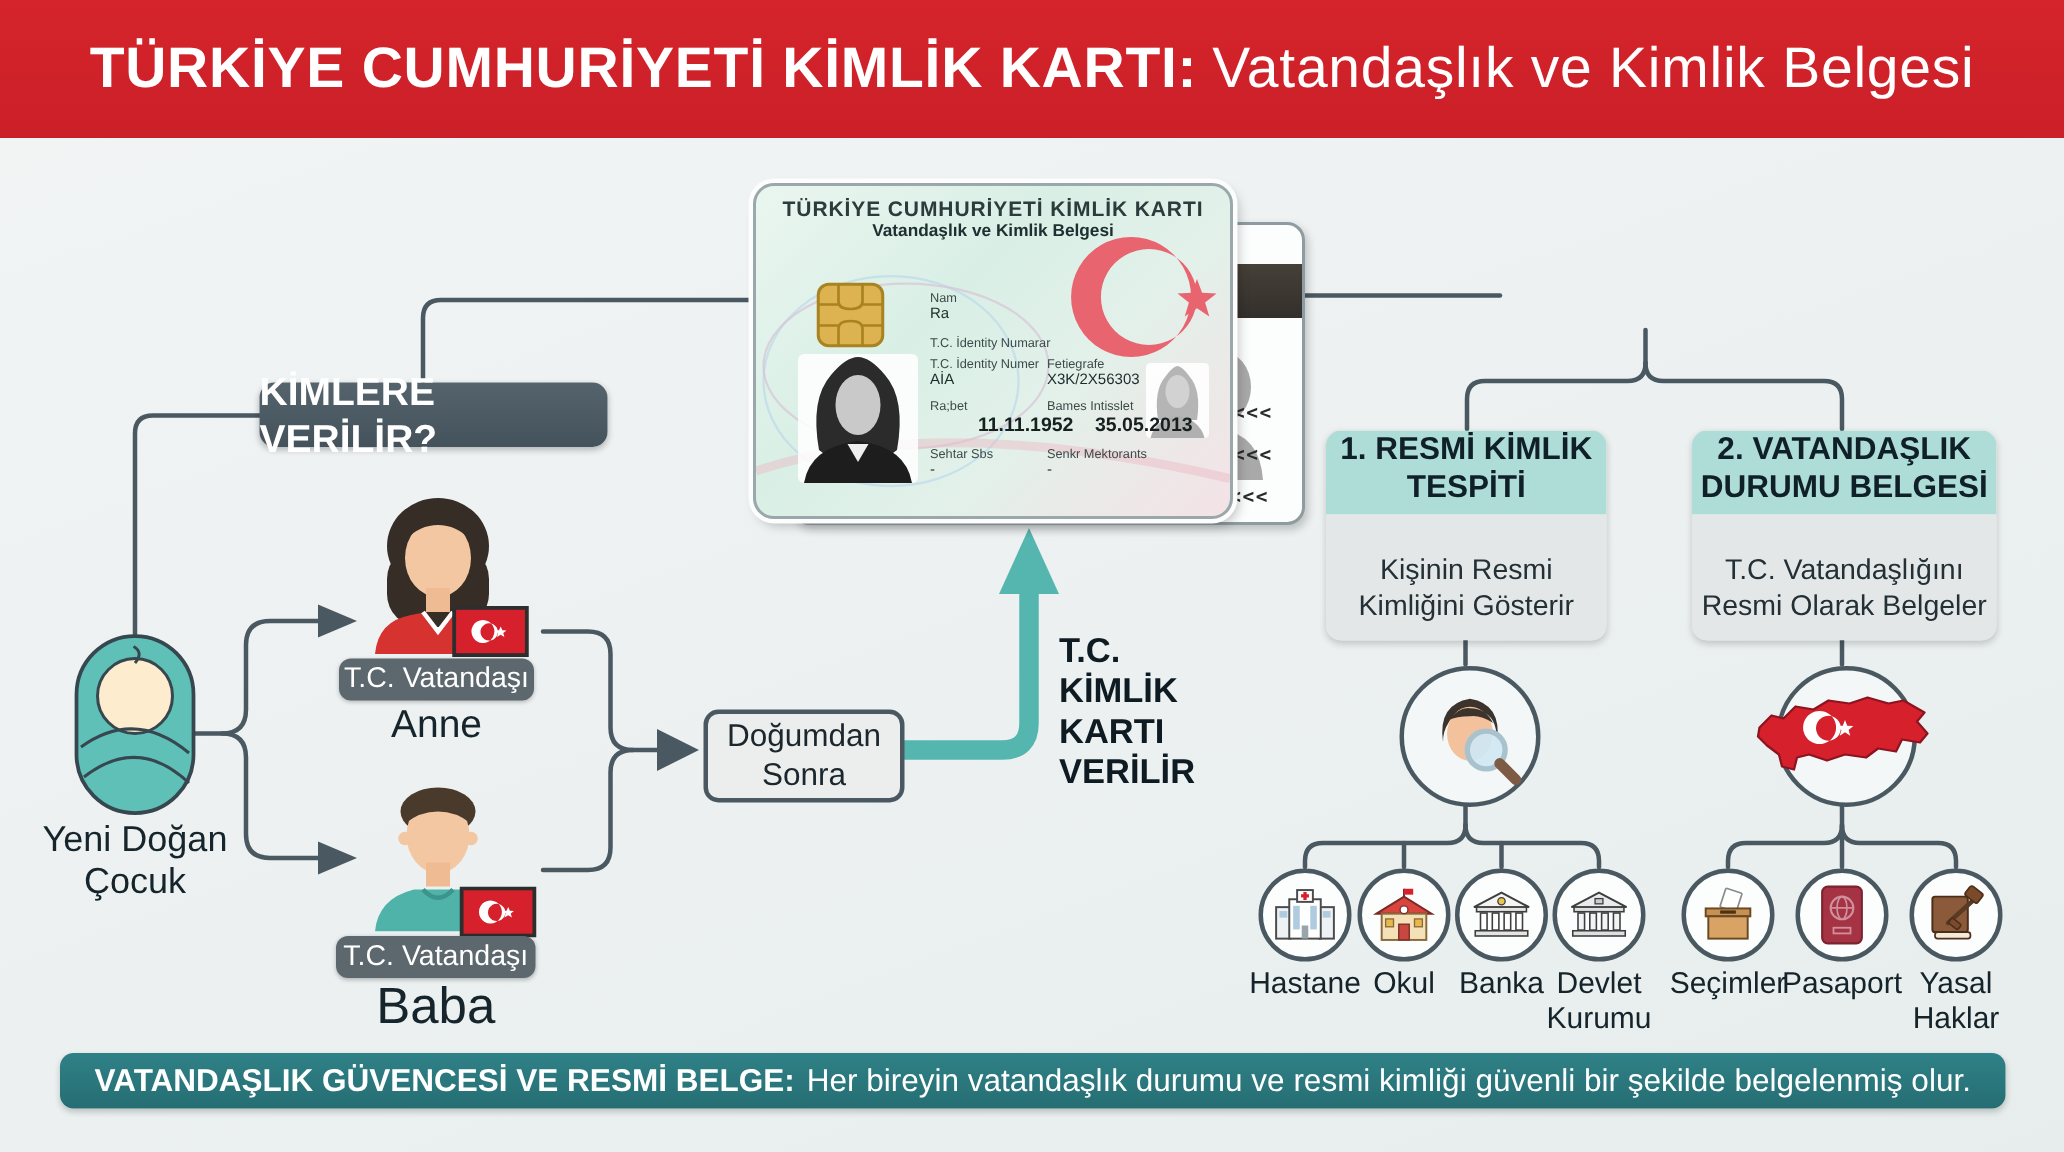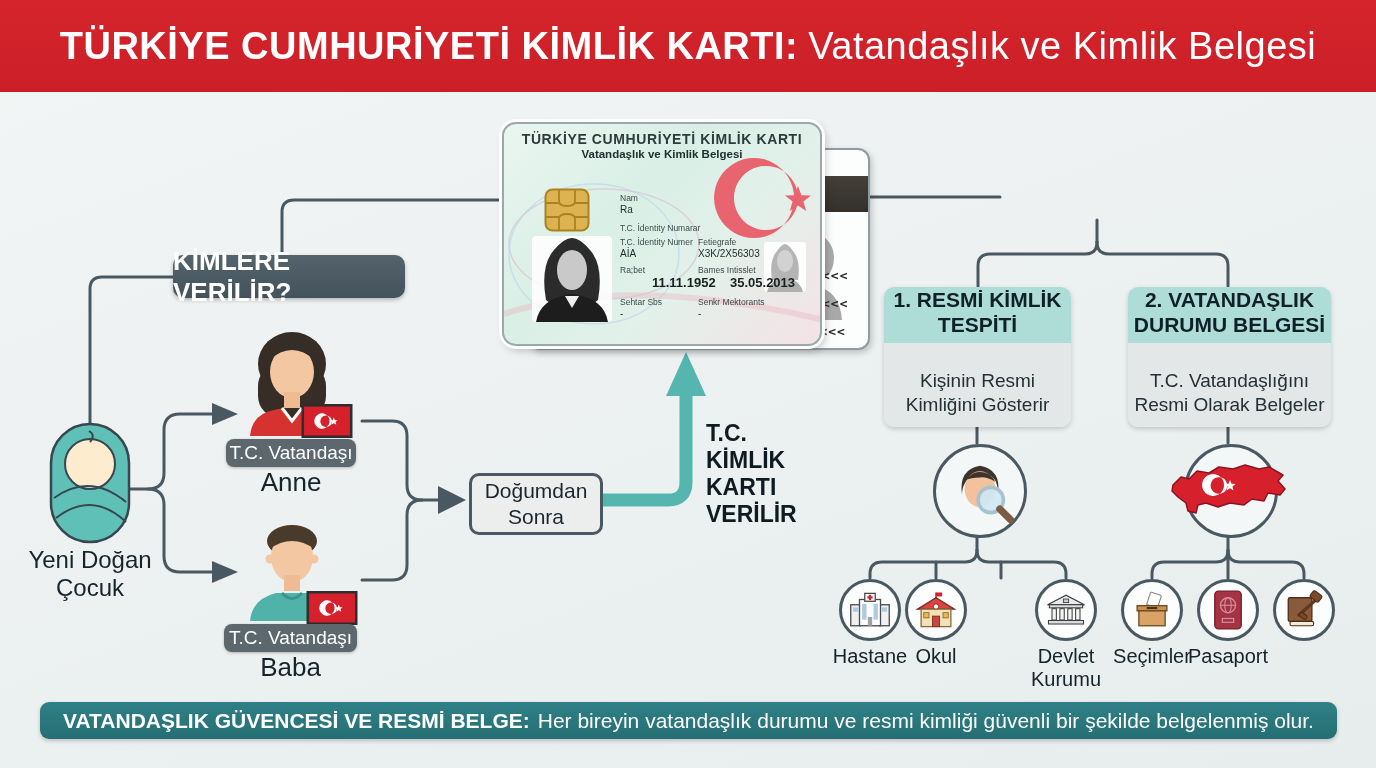--- a/index.html
+++ b/index.html
@@ -217,21 +217,21 @@
     <path d="M52,78 Q62,89 72,78" fill="none" stroke="#3b958d" stroke-width="3"></path>
   </svg>
   <svg class="abs" style="left:306px;top:591px;" width="52" height="34" viewBox="0 0 60 40">
     <rect x="1.5" y="1.5" width="57" height="37" fill="#d6212d" stroke="#2e2e2e" stroke-width="3"></rect>
     <path fill-rule="evenodd" fill="#fff" d="M24,11 a9,9 0 1,0 0.1,0 Z M29,13.5 a6.8,6.8 0 1,1 -0.1,0 Z"></path>
     <polygon fill="#fff" points="38,16 39.3,19 42.5,19.2 40,21.2 40.9,24.3 38,22.5 35.1,24.3 36,21.2 33.5,19.2 36.7,19"></polygon>
   </svg>
   <div class="abs tc-badge" style="left:224px;top:624px;width:133px;height:28px;">
     <span>T.C. Vatandaşı</span>
   </div>
-  <div class="abs name-label" style="left:224px;top:652px;width:133px;font-size:26px;">Baba</div>
+  <div class="abs name-label" style="left:224px;top:652px;width:133px;font-size:34px;">Baba</div>
 
   <div class="abs process-box preline" style="left:469px;top:473px;width:128px;height:56px;">Doğumdan
 Sonra</div>
   <div class="abs arrow-caption preline" style="left:706px;top:420px;width:140px;">T.C.
 KİMLİK
 KARTI
 VERİLİR</div>
 
   <div class="abs tbox" style="left:884px;top:287px;width:187px;">
     <div class="hd preline">1. RESMİ KİMLİK
@@ -288,20 +288,35 @@
         <polygon points="3,20 24,7 45,20" fill="#d9453e" stroke="#7a2a26" stroke-width="1.5"></polygon>
         <rect x="7" y="20" width="34" height="20" fill="#f5e1b8" stroke="#8a6a3a" stroke-width="1.5"></rect>
         <circle cx="24" cy="17" r="3" fill="#fff" stroke="#7a2a26" stroke-width="1"></circle>
         <rect x="20" y="28" width="8" height="12" fill="#c8473f" stroke="#7a2a26" stroke-width="1"></rect>
         <rect x="10" y="24" width="6" height="6" fill="#e8b84a" stroke="#8a6a3a" stroke-width="1"></rect>
         <rect x="32" y="24" width="6" height="6" fill="#e8b84a" stroke="#8a6a3a" stroke-width="1"></rect>
       </svg>
     </div>
     <div class="plabel preline">Okul</div>
   </div>
+  <div class="abs place" style="left:953px;">
+    <div class="pcircle">
+      <svg width="42" height="36" viewBox="0 0 48 40">
+        <polygon points="3,14 24,3 45,14" fill="#f4f4f4" stroke="#3e3e3e" stroke-width="1.5"></polygon>
+        <circle cx="24" cy="9.5" r="2.8" fill="#e9c34c" stroke="#3e3e3e" stroke-width="1"></circle>
+        <rect x="5" y="14" width="38" height="3.5" fill="#e4e4e4" stroke="#3e3e3e" stroke-width="1.2"></rect>
+        <rect x="8" y="18.5" width="5" height="13" fill="#fff" stroke="#3e3e3e" stroke-width="1.2"></rect>
+        <rect x="17" y="18.5" width="5" height="13" fill="#fff" stroke="#3e3e3e" stroke-width="1.2"></rect>
+        <rect x="26" y="18.5" width="5" height="13" fill="#fff" stroke="#3e3e3e" stroke-width="1.2"></rect>
+        <rect x="35" y="18.5" width="5" height="13" fill="#fff" stroke="#3e3e3e" stroke-width="1.2"></rect>
+        <rect x="4" y="32" width="40" height="4" fill="#e4e4e4" stroke="#3e3e3e" stroke-width="1.2"></rect>
+      </svg>
+    </div>
+    <div class="plabel preline">Banka</div>
+  </div>
   <div class="abs place" style="left:1018px;">
     <div class="pcircle">
       <svg width="42" height="36" viewBox="0 0 48 40">
         <polygon points="3,14 24,3 45,14" fill="#e9ebed" stroke="#3e3e3e" stroke-width="1.5"></polygon>
         <rect x="21" y="7.5" width="6" height="4" fill="#c9ced2" stroke="#3e3e3e" stroke-width="1"></rect>
         <rect x="5" y="14" width="38" height="3.5" fill="#dde0e2" stroke="#3e3e3e" stroke-width="1.2"></rect>
         <rect x="8" y="18.5" width="5" height="13" fill="#f2f3f4" stroke="#3e3e3e" stroke-width="1.2"></rect>
         <rect x="17" y="18.5" width="5" height="13" fill="#f2f3f4" stroke="#3e3e3e" stroke-width="1.2"></rect>
         <rect x="26" y="18.5" width="5" height="13" fill="#f2f3f4" stroke="#3e3e3e" stroke-width="1.2"></rect>
         <rect x="35" y="18.5" width="5" height="13" fill="#f2f3f4" stroke="#3e3e3e" stroke-width="1.2"></rect>
@@ -338,20 +353,22 @@
   <div class="abs place" style="left:1256px;">
     <div class="pcircle">
       <svg width="42" height="40" viewBox="0 0 48 44">
         <rect x="6" y="8" width="27" height="27" rx="2" fill="#8a5a3b" stroke="#4c2e1a" stroke-width="1.5"></rect>
         <rect x="8" y="35" width="27" height="5" rx="2" fill="#f3ead8" stroke="#4c2e1a" stroke-width="1.3"></rect>
         <line x1="18" y1="28" x2="38" y2="10" stroke="#5a3a22" stroke-width="3.5" stroke-linecap="round"></line>
         <rect x="32" y="2" width="12" height="9" rx="2" transform="rotate(38 38 6)" fill="#7a4a2a" stroke="#4c2e1a" stroke-width="1.3"></rect>
         <rect x="19" y="26" width="9" height="5" rx="1.5" transform="rotate(38 23 28)" fill="#7a4a2a" stroke="#4c2e1a" stroke-width="1.2"></rect>
       </svg>
     </div>
+    <div class="plabel preline">Yasal
+Haklar</div>
   </div>
 
   <div class="abs bottom-banner">
     <b>VATANDAŞLIK GÜVENCESİ VE RESMİ BELGE:</b>
     <span>Her bireyin vatandaşlık durumu ve resmi kimliği güvenli bir şekilde belgelenmiş olur.</span>
   </div>
 
 </div>
 
 </body></html>

